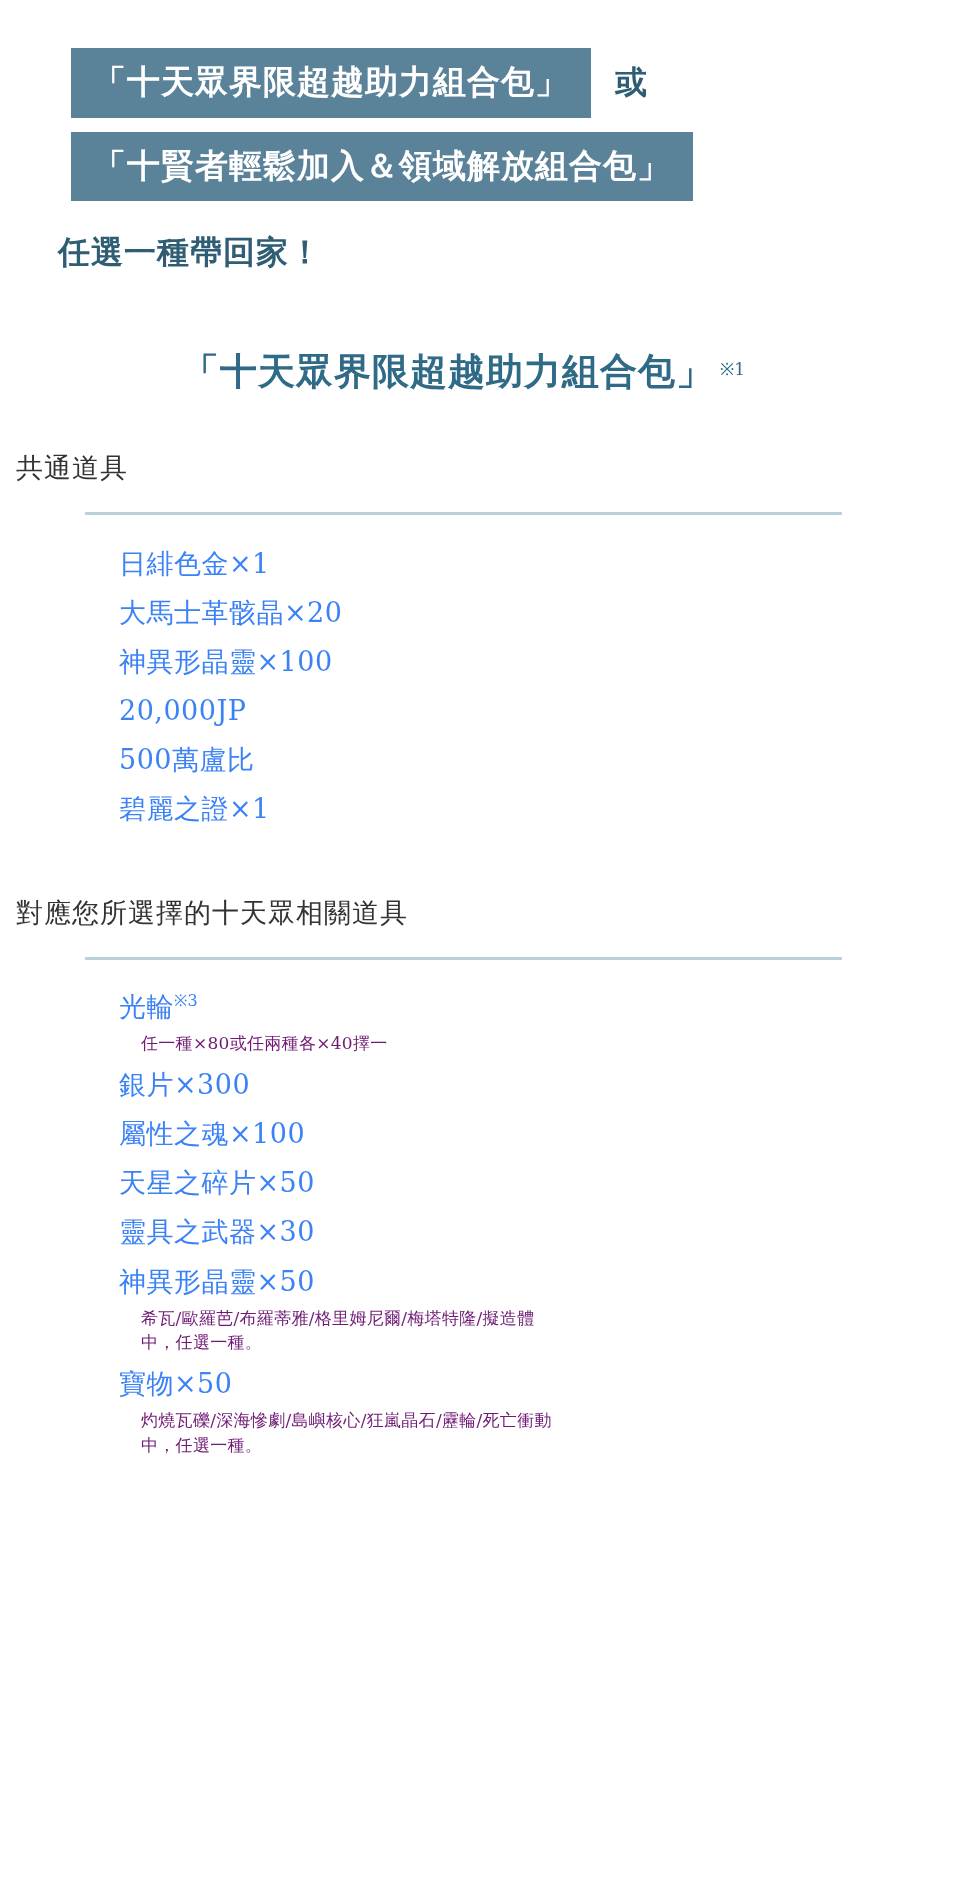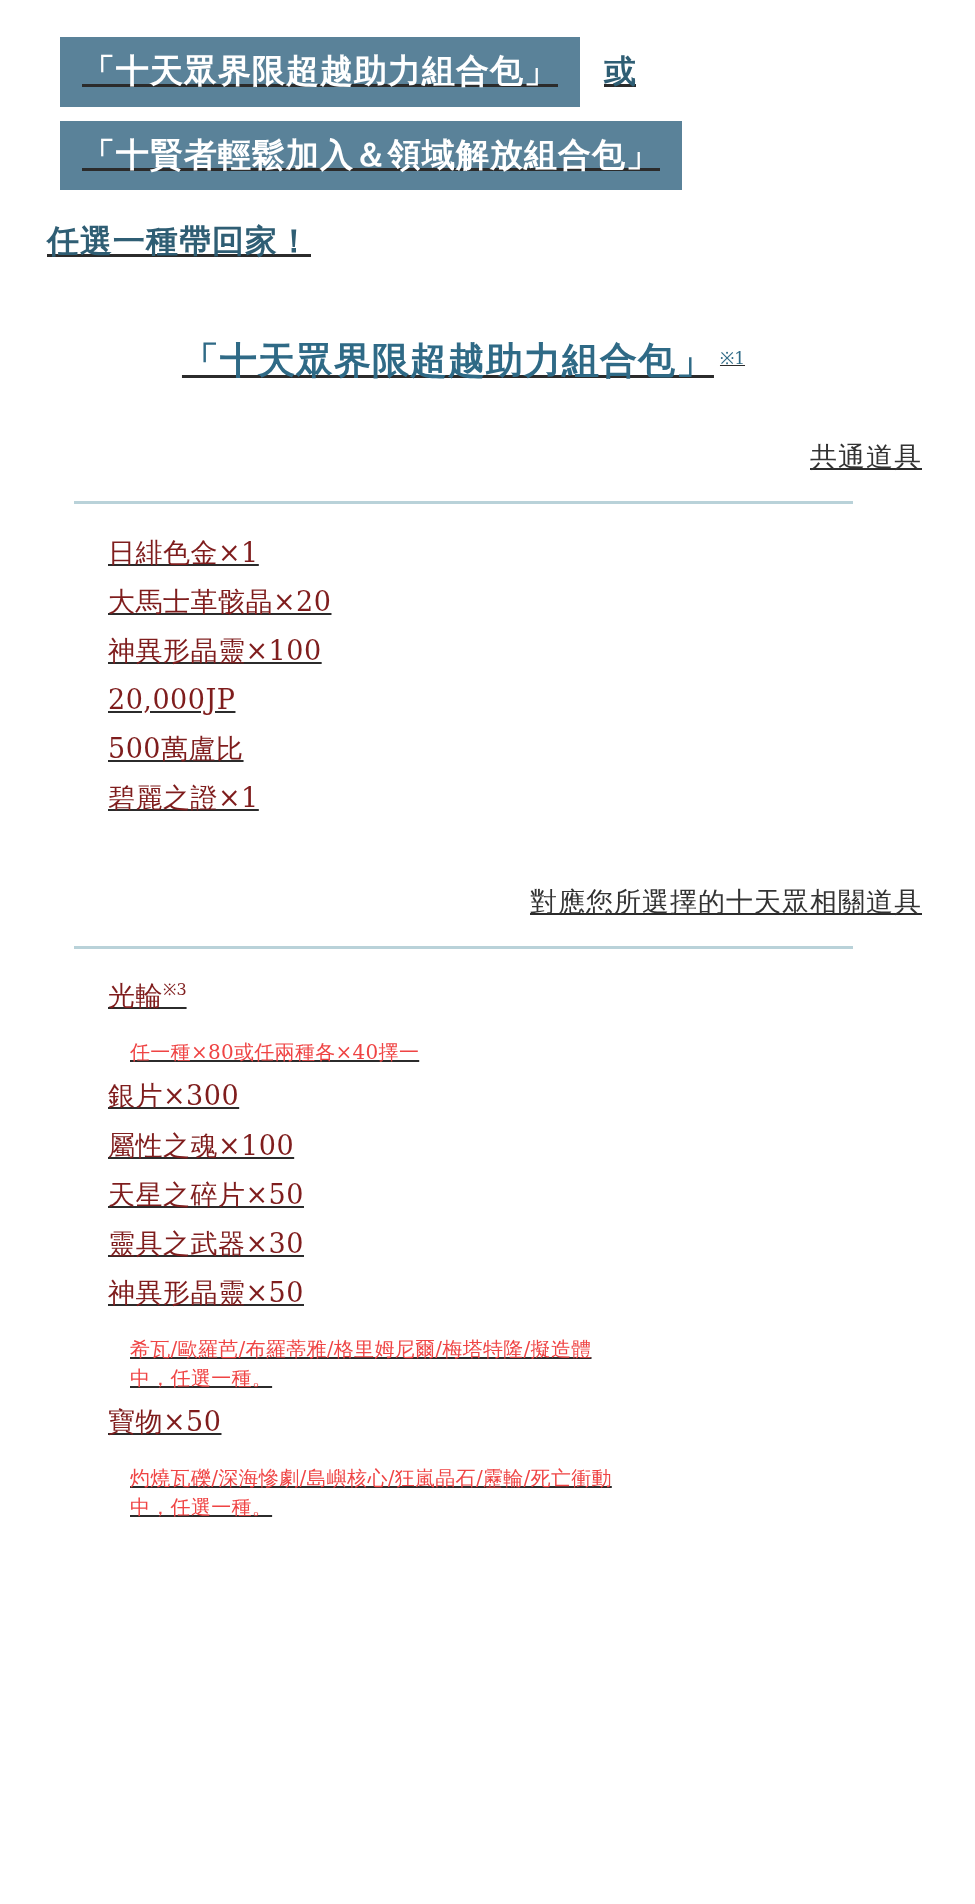--- a/index.html
+++ b/index.html
@@ -12,22 +12,21 @@
     min-height: 1904px;
     font-family: "DejaVu Serif", "Liberation Serif", serif;
     color: #2b2b2b;
     -webkit-font-smoothing: antialiased;
   }
   .page {
     position: relative;
     width: 927px;
     min-height: 1904px;
     box-sizing: border-box;
-    padding: 5px;
-    text-decoration: underline;
+    padding: 16px;
   }
 
   
   .banner-row {
     display: flex;
     align-items: center;
     padding-left: 55px;
   }
   .banner-row.first { padding-top: 32px; }
   .banner-row.second { margin-top: 14px; }
@@ -81,51 +80,51 @@
     margin-left: 6px;
     margin-top: 8px;
     white-space: nowrap;
   }
 
   
   .section {
     margin-top: 56px;
   }
   .section-heading {
-    text-align: right;
+    text-align: left;
     font-size: 27px;
     color: #333333;
     letter-spacing: 1px;
   }
   .rule {
     height: 3px;
     background: #b9d2d9;
     margin: 26px 69px 0 69px;
   }
   .items {
     padding: 24px 0 0 103px;
   }
   .item {
     font-size: 27px;
     line-height: 1.82;
-    color: #7f1d1d;
+    color: #3b82f6;
     letter-spacing: 0.5px;
   }
   .item .sup {
     font-size: 16px;
     vertical-align: super;
     letter-spacing: 0;
   }
   .sub-note {
-    font-size: 20px;
+    font-size: 17px;
     line-height: 1.45;
-    color: #ef4444;
+    color: #701a75;
     padding-left: 22px;
     letter-spacing: 0.3px;
-    margin-top: 18px;
+    margin-top: 0;
     margin-bottom: 4px;
   }
   .section2 .items { padding-top: 22px; }
   .section2 { margin-top: 62px; }
 </style>
 </head>
 <body>
 
 <div class="page">
 

